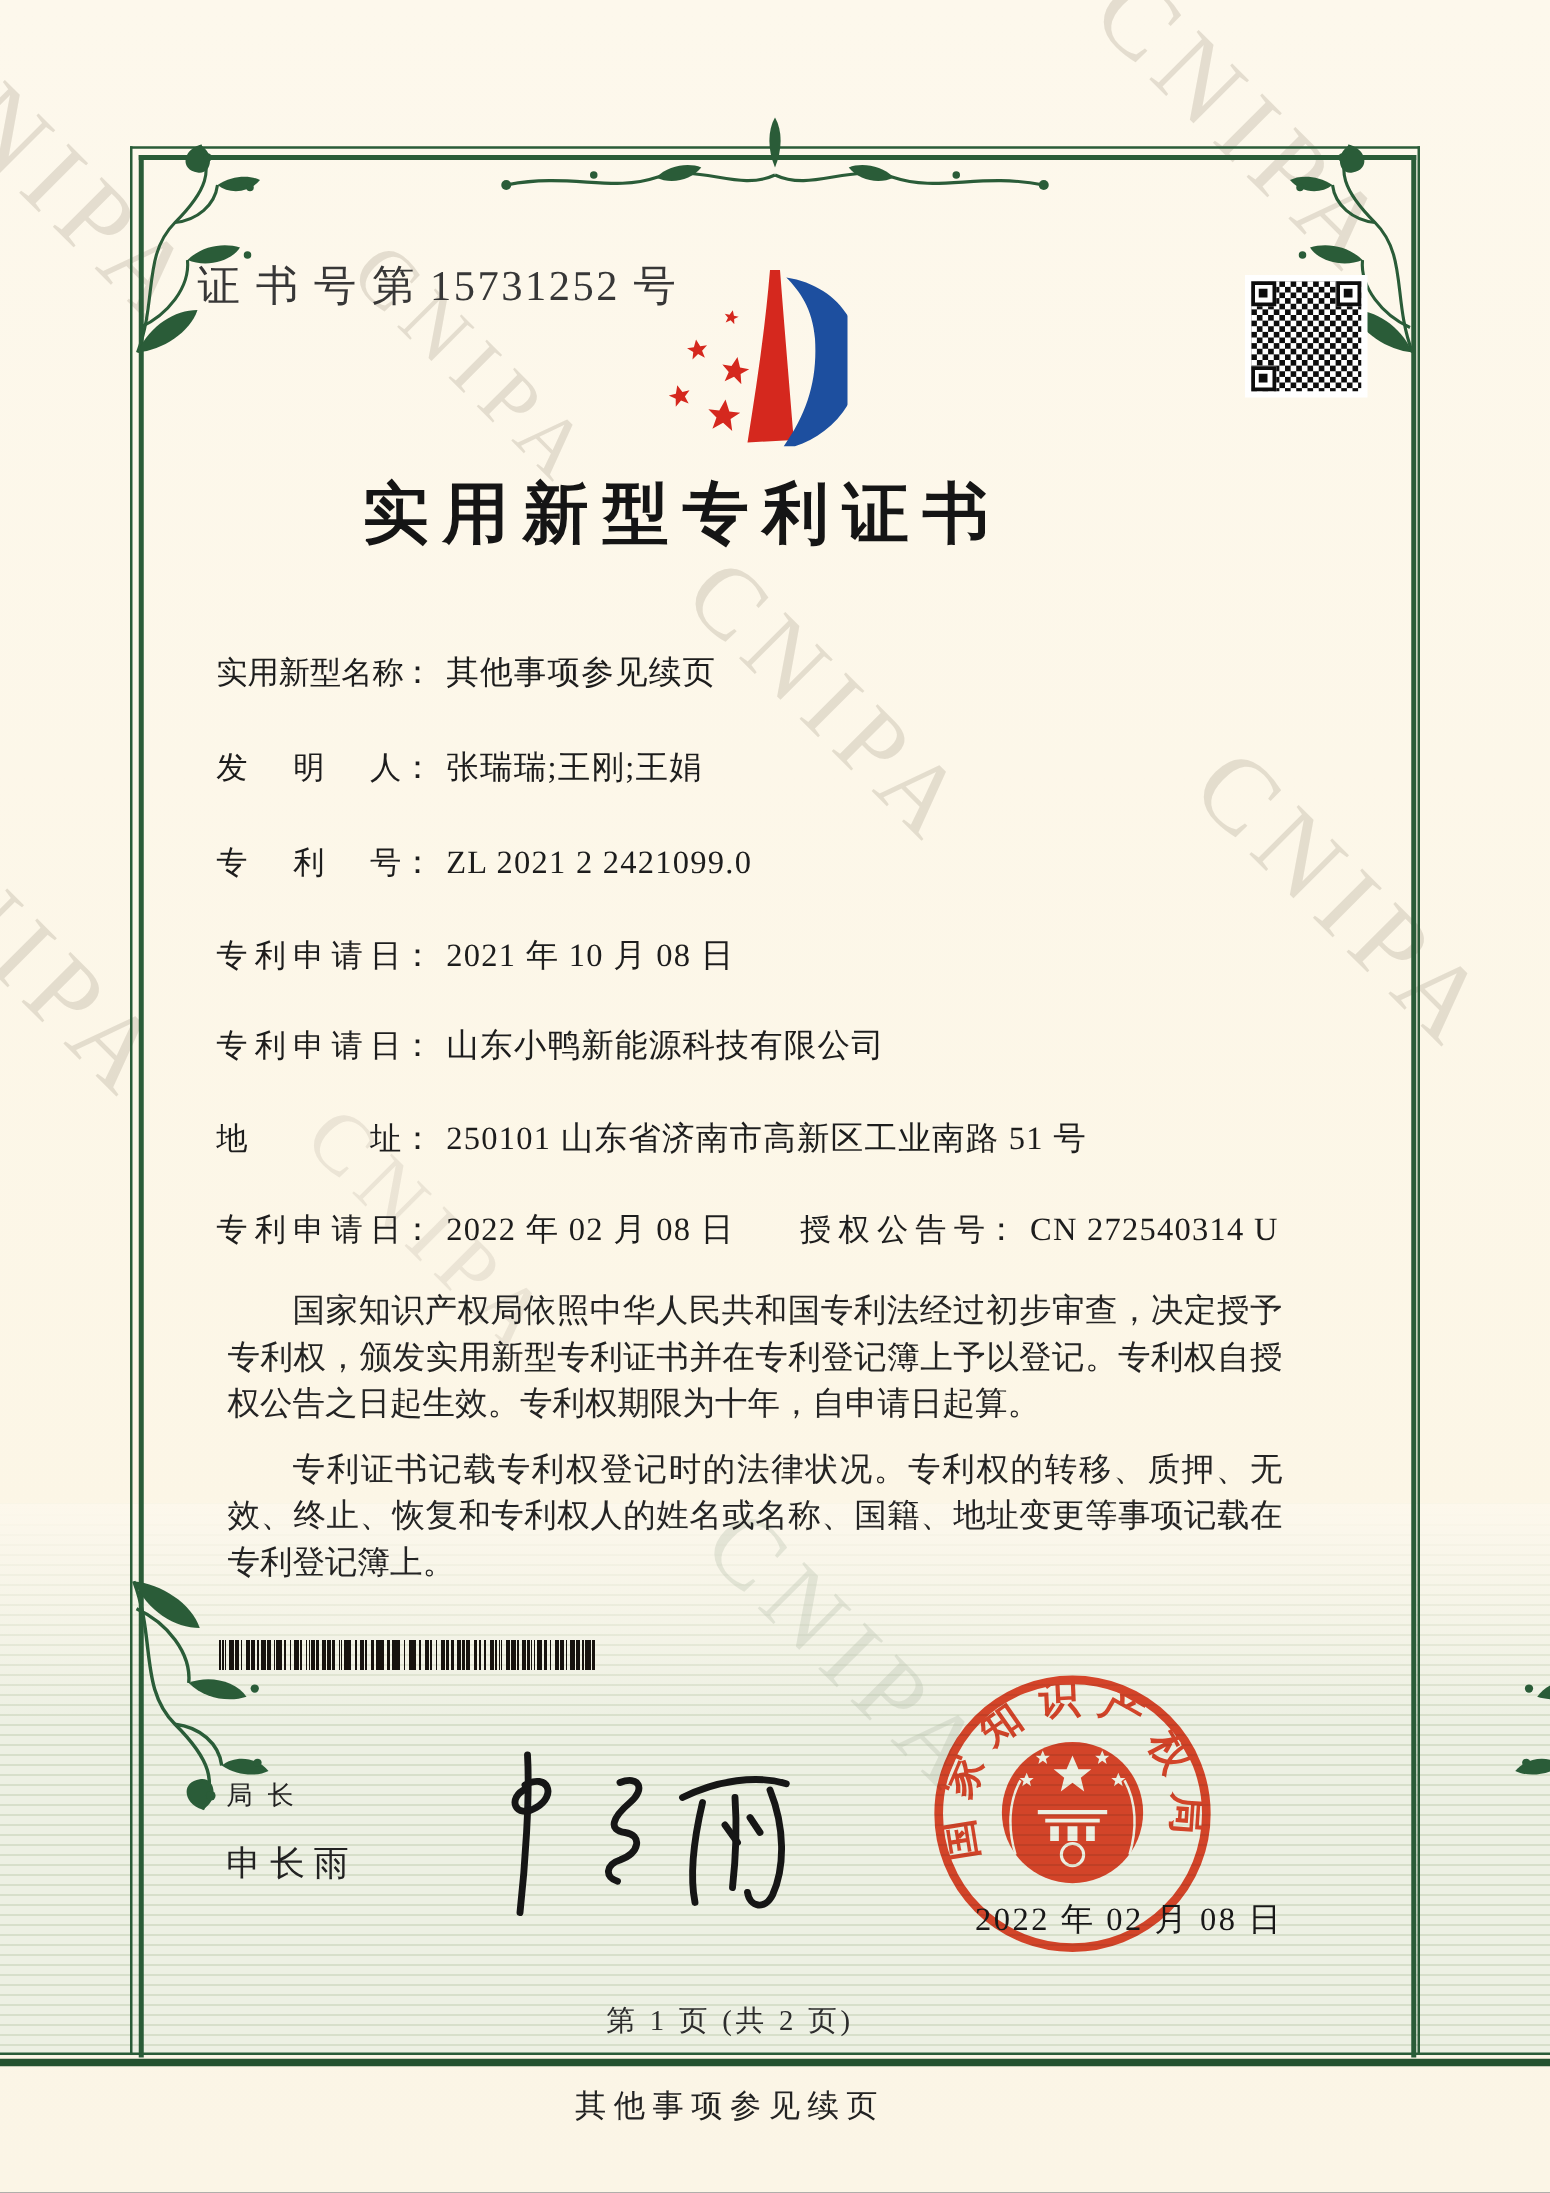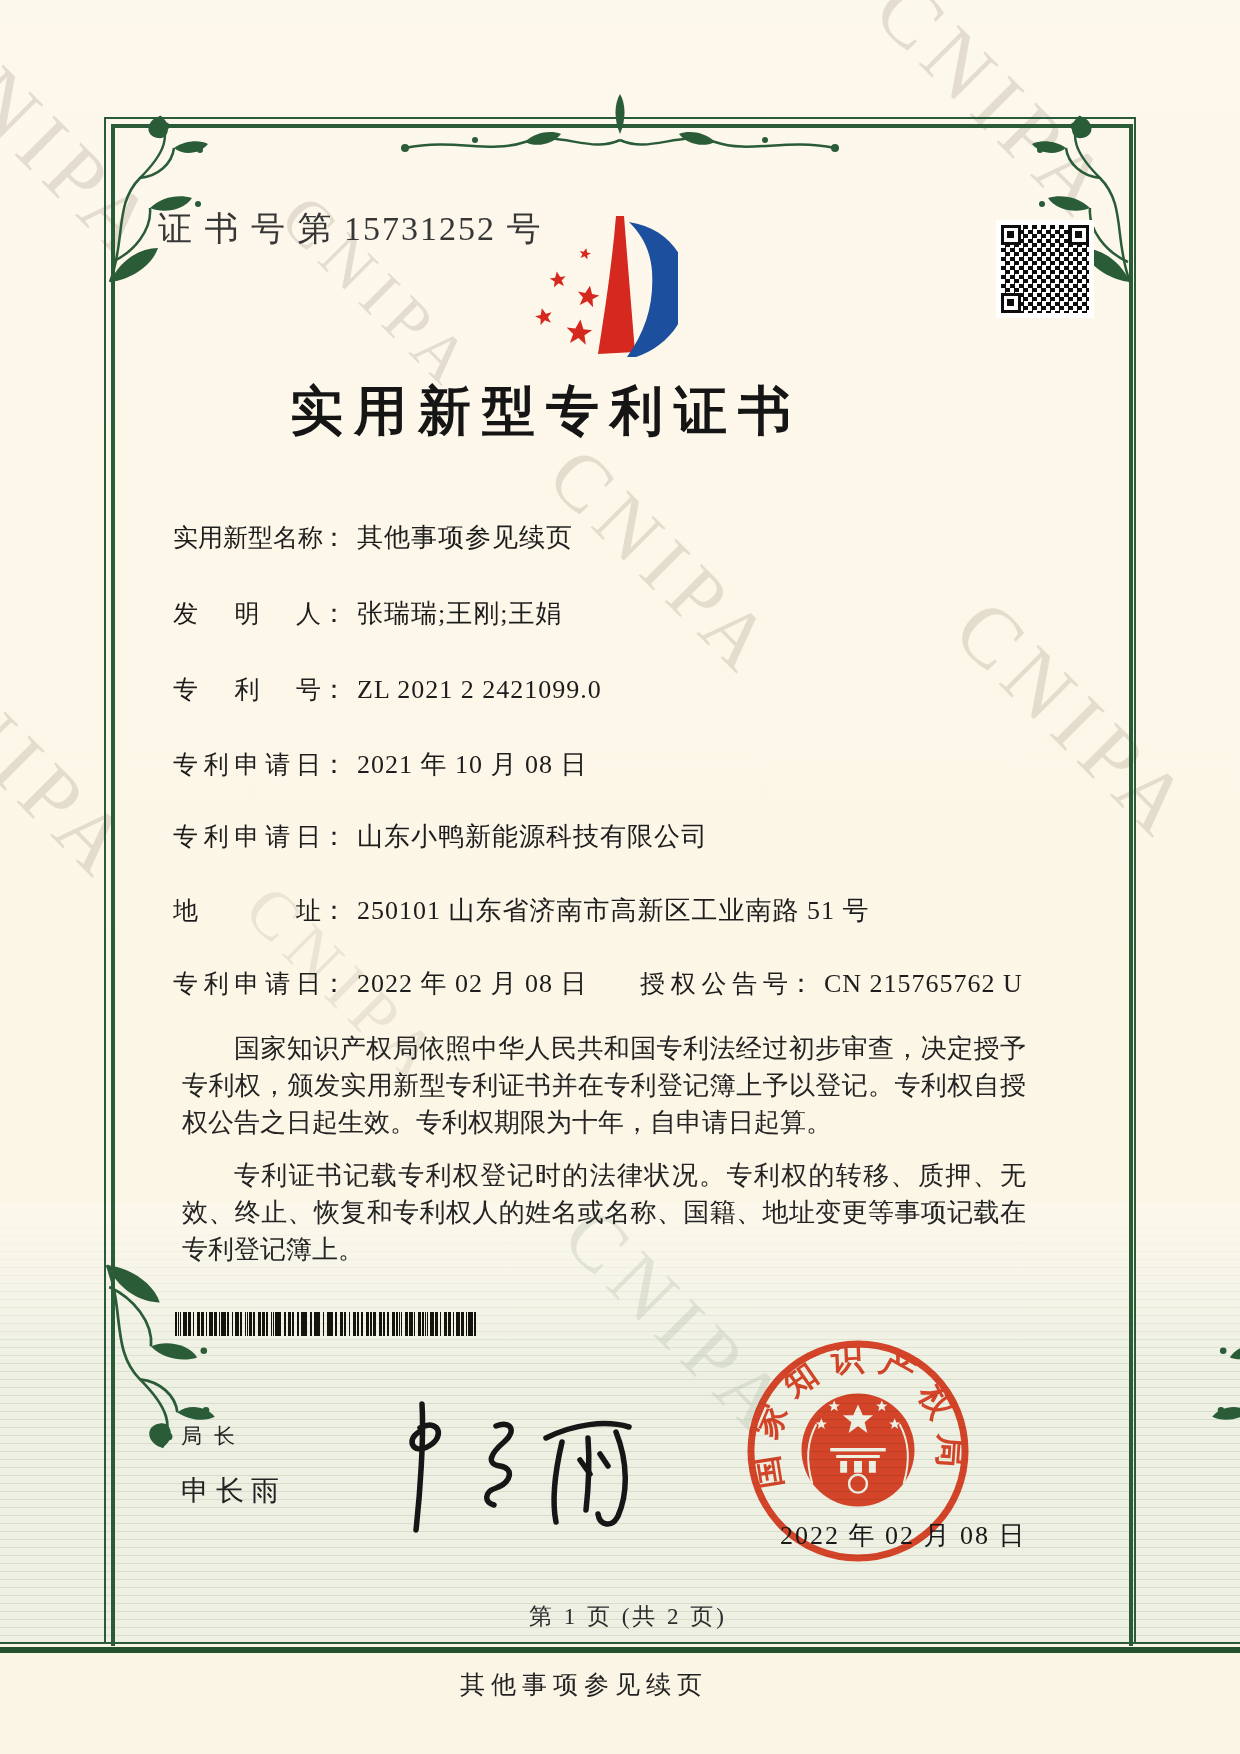--- a/index.html
+++ b/index.html
@@ -80,21 +80,21 @@
   
   .signer-title{position:absolute;left:181px;top:1422px;font-size:21px;letter-spacing:12px;
     font-family:"Liberation Sans","DejaVu Sans",sans-serif;color:#222;}
   .signer-name{position:absolute;left:181px;top:1472px;font-size:28px;letter-spacing:7px;
     font-family:"Liberation Sans","DejaVu Sans",sans-serif;color:#222;}
   .signature{position:absolute;left:378px;top:1398px;}
   
   .seal{position:absolute;left:744px;top:1322px;mix-blend-mode:multiply;opacity:.93;}
   .seal-date{position:absolute;left:780px;top:1518px;font-size:26px;letter-spacing:2px;color:#181818;white-space:nowrap;}
   
-  .page-info{position:absolute;left:0;top:1601px;width:1168px;text-align:center;font-size:23px;letter-spacing:3px;color:#2c2c2c;padding-left:44px;}
+  .page-info{position:absolute;left:0;top:1601px;width:1168px;text-align:center;font-size:23px;letter-spacing:3px;color:#2c2c2c;}
   .note{position:absolute;left:0;top:1668px;width:1168px;text-align:center;font-size:25px;letter-spacing:6px;color:#222;}
 </style>
 </head>
 <body>
 
 <div class="page">
 
   <div class="wave-band"></div>
 
   <div class="wm" style="left:-30px;top:0;font-size:85px;">CNIPA</div>
@@ -230,21 +230,21 @@
   <div class="row r5">
     <span class="lbl">专利申请日</span><span class="colon">：</span><span class="val">山东小鸭新能源科技有限公司</span>
   </div>
   <div class="row r6">
     <span class="lbl">地址</span><span class="colon">：</span><span class="val">250101 山东省济南市高新区工业南路 51 号</span>
   </div>
   <div class="row r7a">
     <span class="lbl">专利申请日</span><span class="colon">：</span><span class="val">2022 年 02 月 08 日</span>
   </div>
   <div class="row r7b">
-    <span class="lbl">授权公告号</span><span class="colon">：</span><span class="val">CN 215765762 U</span>
+    <span class="lbl">授权公告号</span><span class="colon">：</span><span class="val">CN 272540314 U</span>
   </div>
 
   <div class="body-text">
     <p>国家知识产权局依照中华人民共和国专利法经过初步审查，决定授予专利权，颁发实用新型专利证书并在专利登记簿上予以登记。专利权自授权公告之日起生效。专利权期限为十年，自申请日起算。</p>
     <p>专利证书记载专利权登记时的法律状况。专利权的转移、质押、无效、终止、恢复和专利权人的姓名或名称、国籍、地址变更等事项记载在专利登记簿上。</p>
   </div>
 
   <div class="barcode"></div>
 
   <div class="signer-title">局长</div>

